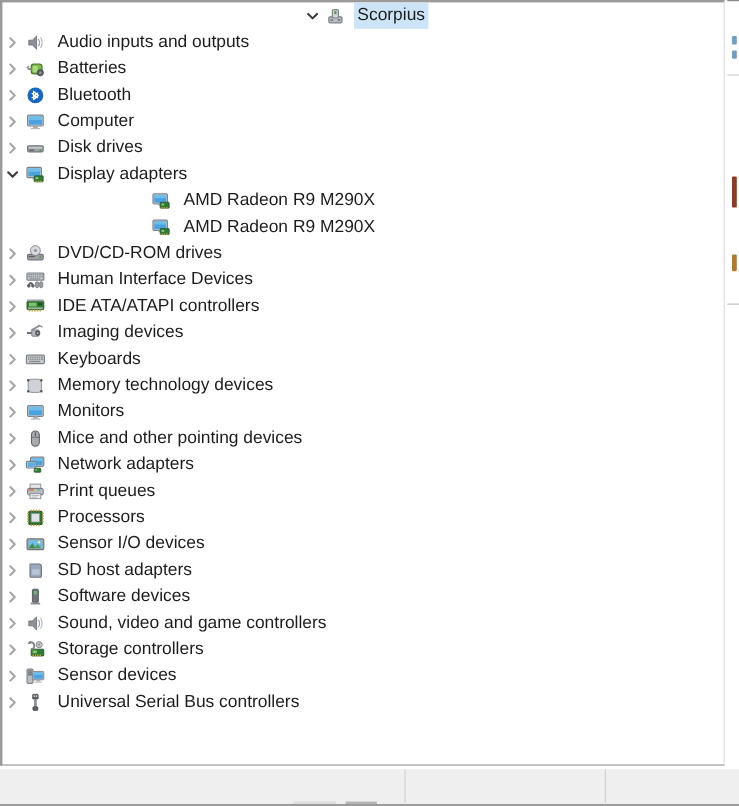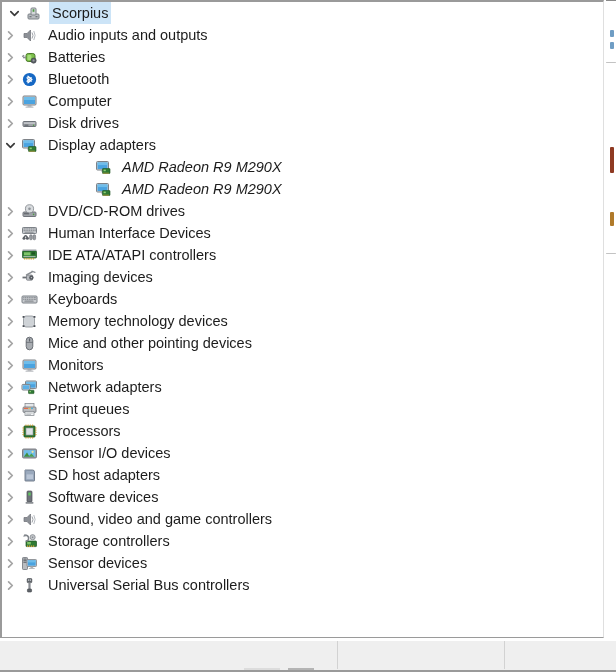--- a/index.html
+++ b/index.html
@@ -76,23 +76,23 @@
     padding: 0;
     margin: 0;
     white-space: nowrap;
     cursor: default;
   }
   .row.selected .label-box {
     background: #cce4f7;
   }
 
   
-  .lvl0 { padding-left: 4px; }
+  .lvl0 { padding-left: 4px; justify-content: center; }
   .lvl1 { }
-  .lvl2 { padding-left: 74px; font-style: italic; }
+  .lvl2 { padding-left: 105px; }
 
   
   .chev {
     width: 18px;
     height: 22px;
     flex: 0 0 18px;
     position: relative;
   }
   .chev svg { position: absolute; left: 3px; top: 6px; }
 
@@ -474,43 +474,43 @@
           <span class="label-box">Memory technology devices</span>
         </li>
         <li class="row lvl1">
           <span class="chev">
             <svg width="11" height="11" viewBox="0 0 11 11" xmlns="http://www.w3.org/2000/svg">
               <path d="M3.6 1.8 L7.3 5.5 L3.6 9.2" fill="none" stroke="#a4a4a4" stroke-width="1.7" stroke-linecap="round" stroke-linejoin="round"></path>
             </svg>
           </span>
           <span class="icn">
             <svg width="17" height="17" viewBox="0 0 17 17" xmlns="http://www.w3.org/2000/svg">
-              <rect x="5.2" y="2.2" width="6.6" height="12.6" rx="3.3" fill="#a8acb1" stroke="#5f636a" stroke-width="0.9"></rect>
-              <path d="M5.2 7.4 L11.8 7.4" stroke="#5f636a" stroke-width="0.7"></path>
-              <rect x="8" y="3.2" width="1.1" height="3.4" rx="0.5" fill="#5f636a"></rect>
-            </svg>
-          </span>
-          <span class="label-box">Mice and other pointing devices</span>
-        </li>
-        <li class="row lvl1">
-          <span class="chev">
-            <svg width="11" height="11" viewBox="0 0 11 11" xmlns="http://www.w3.org/2000/svg">
-              <path d="M3.6 1.8 L7.3 5.5 L3.6 9.2" fill="none" stroke="#a4a4a4" stroke-width="1.7" stroke-linecap="round" stroke-linejoin="round"></path>
-            </svg>
-          </span>
-          <span class="icn">
-            <svg width="17" height="17" viewBox="0 0 17 17" xmlns="http://www.w3.org/2000/svg">
               <rect x="2" y="3" width="13" height="9" rx="1" fill="#cfd3d7" stroke="#7d8288"></rect>
               <rect x="3" y="4" width="11" height="7" fill="#4aa3e0"></rect>
               <rect x="3" y="4" width="11" height="3" fill="#6fbdea"></rect>
               <rect x="6.5" y="12" width="4" height="1.8" fill="#a7abaf"></rect>
               <rect x="4.5" y="13.6" width="8" height="1.2" rx="0.6" fill="#b9bcc0"></rect>
             </svg>
           </span>
           <span class="label-box">Monitors</span>
+        </li>
+        <li class="row lvl1">
+          <span class="chev">
+            <svg width="11" height="11" viewBox="0 0 11 11" xmlns="http://www.w3.org/2000/svg">
+              <path d="M3.6 1.8 L7.3 5.5 L3.6 9.2" fill="none" stroke="#a4a4a4" stroke-width="1.7" stroke-linecap="round" stroke-linejoin="round"></path>
+            </svg>
+          </span>
+          <span class="icn">
+            <svg width="17" height="17" viewBox="0 0 17 17" xmlns="http://www.w3.org/2000/svg">
+              <rect x="5.2" y="2.2" width="6.6" height="12.6" rx="3.3" fill="#a8acb1" stroke="#5f636a" stroke-width="0.9"></rect>
+              <path d="M5.2 7.4 L11.8 7.4" stroke="#5f636a" stroke-width="0.7"></path>
+              <rect x="8" y="3.2" width="1.1" height="3.4" rx="0.5" fill="#5f636a"></rect>
+            </svg>
+          </span>
+          <span class="label-box">Mice and other pointing devices</span>
         </li>
         <li class="row lvl1">
           <span class="chev">
             <svg width="11" height="11" viewBox="0 0 11 11" xmlns="http://www.w3.org/2000/svg">
               <path d="M3.6 1.8 L7.3 5.5 L3.6 9.2" fill="none" stroke="#a4a4a4" stroke-width="1.7" stroke-linecap="round" stroke-linejoin="round"></path>
             </svg>
           </span>
           <span class="icn">
             <svg width="17" height="17" viewBox="0 0 17 17" xmlns="http://www.w3.org/2000/svg">
               <rect x="4.5" y="2" width="11" height="7.6" rx="1" fill="#cfd3d7" stroke="#7d8288"></rect>

